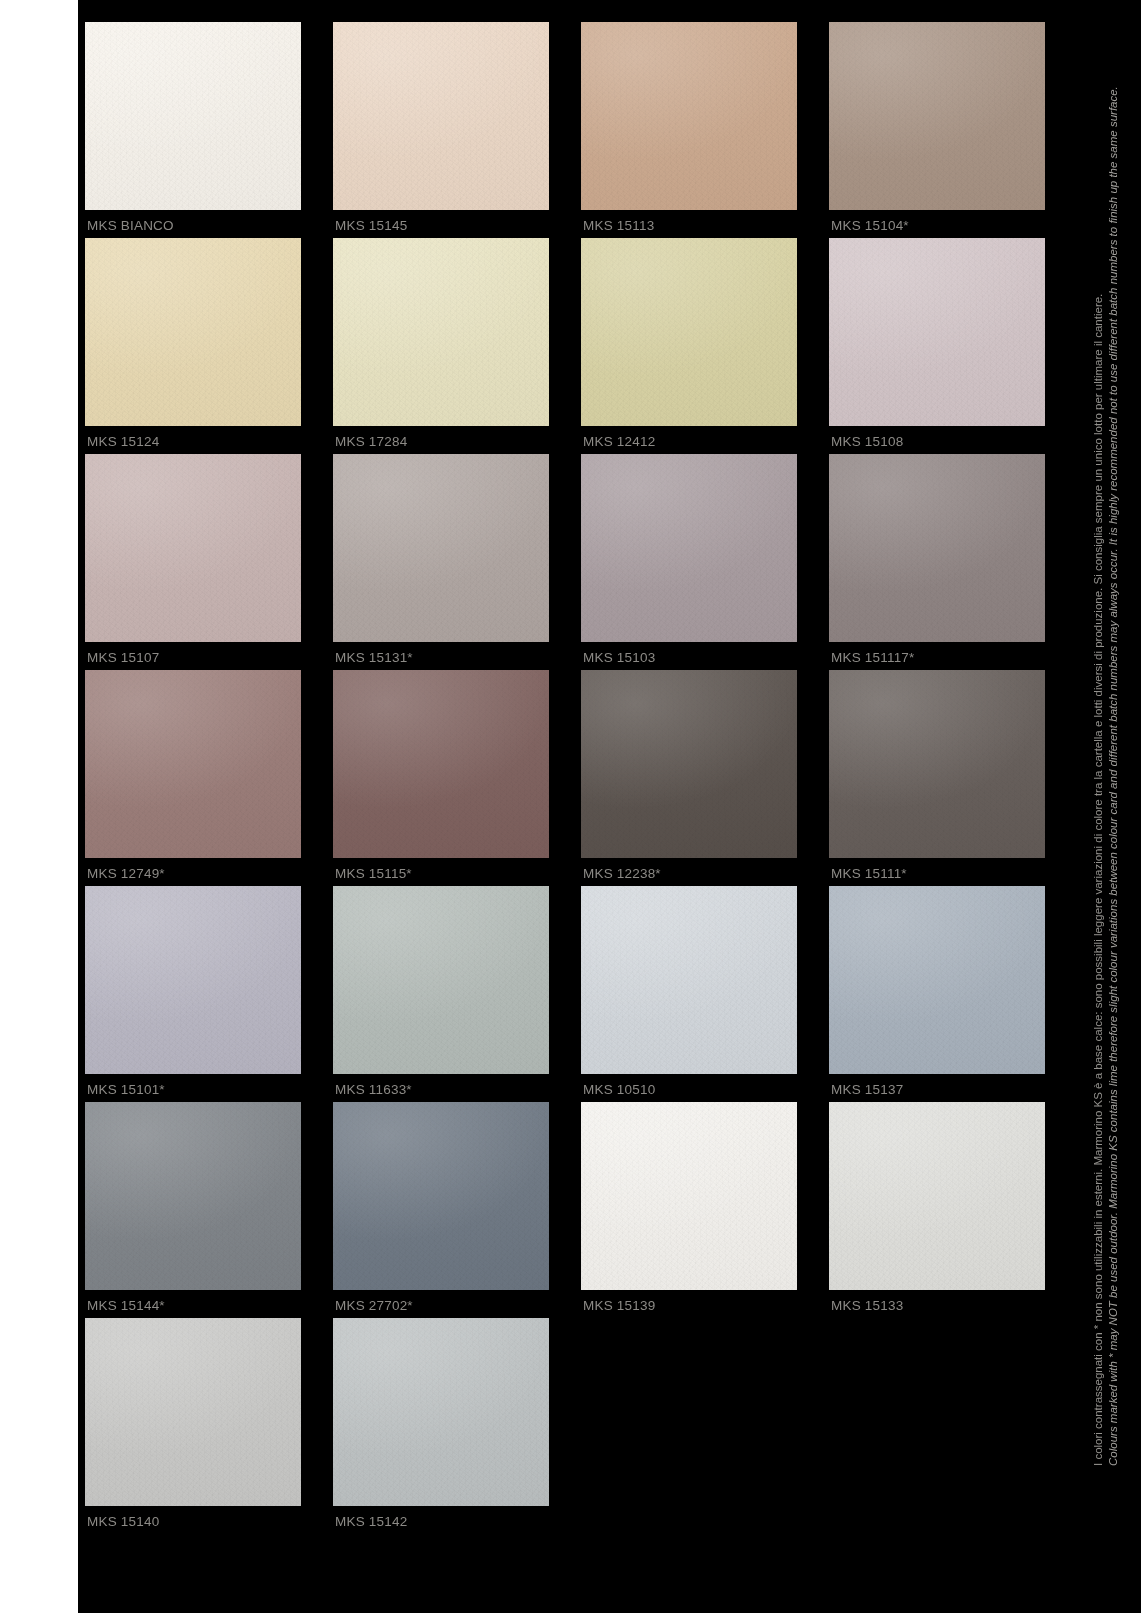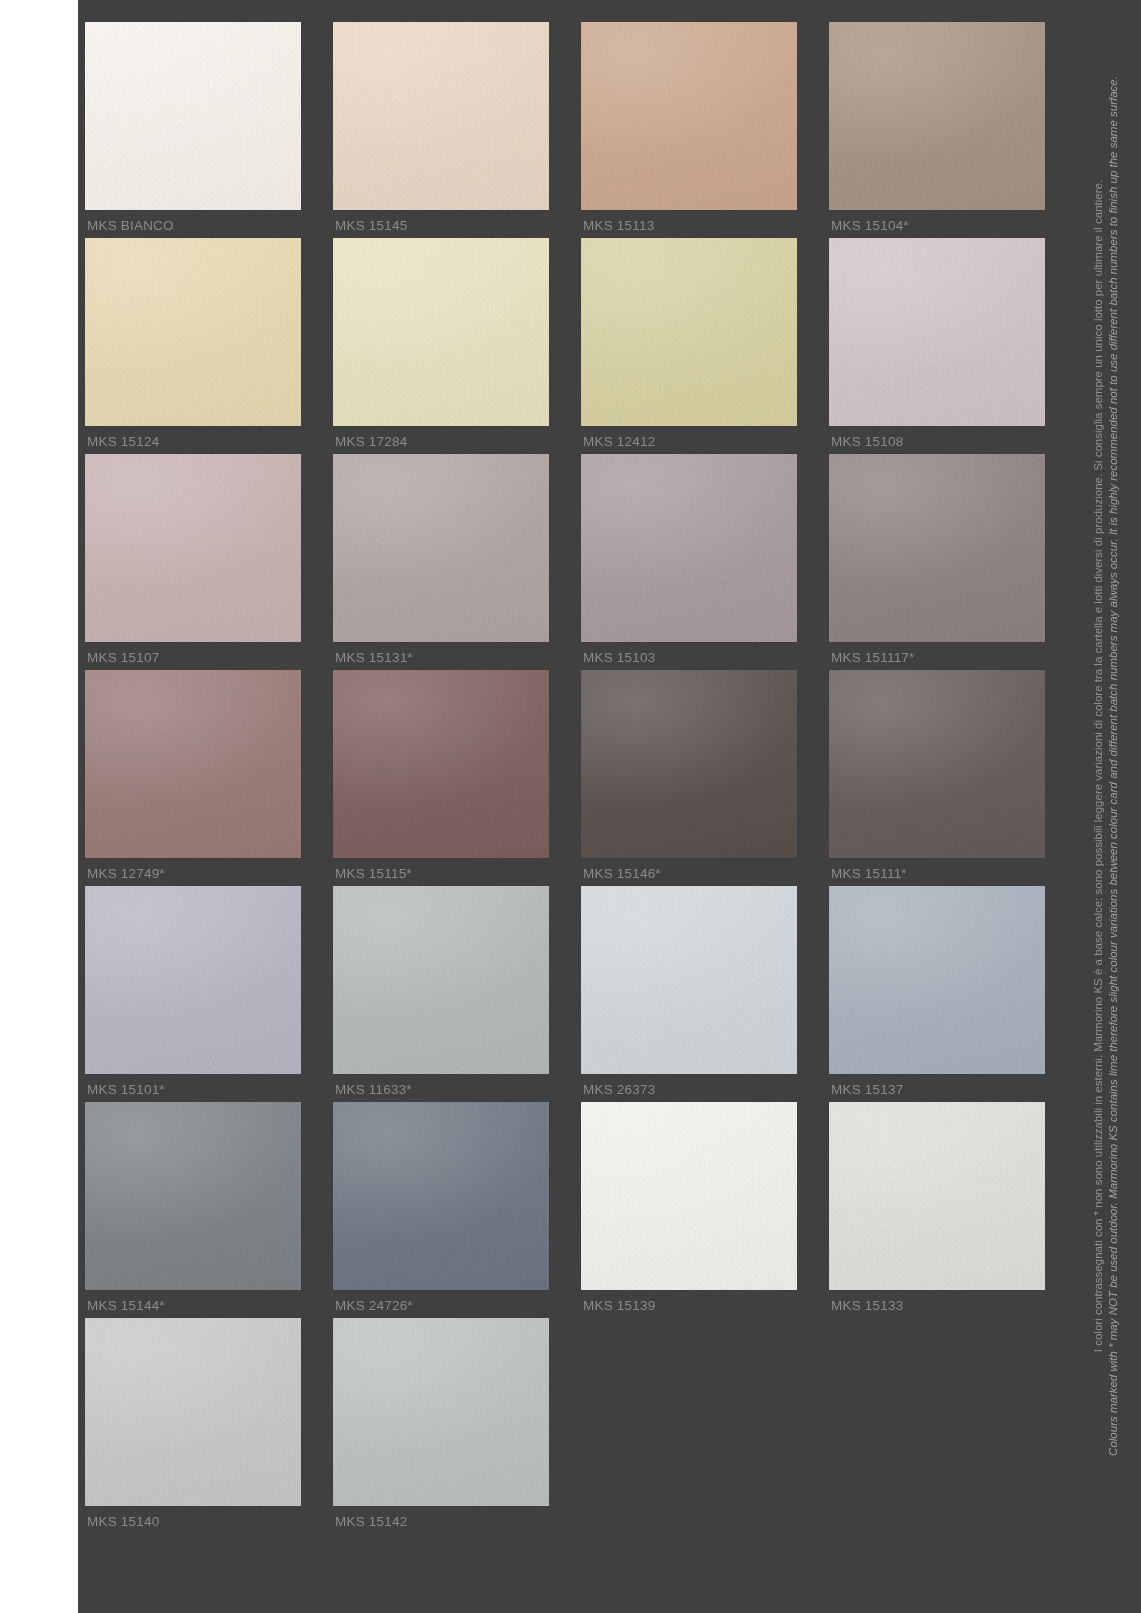--- a/index.html
+++ b/index.html
@@ -11,22 +11,21 @@
     width: 1141px;
     height: 1613px;
     position: relative;
     font-family: "Liberation Sans", sans-serif;
     overflow: hidden;
   }
 
   #page {
     position: absolute;
     inset: 0;
-    background: #404040;
-    text-align: center;
+    background: #000000;
   }
 
   
   #page::before {
     content: "";
     position: absolute;
     left: 0; top: 0; bottom: 0;
     width: 78px;
     background: #ffffff;
     z-index: 5;
@@ -234,21 +233,21 @@
           <div class="grain"></div>
           <div class="sheen"></div>
         </div>
         <div class="label">MKS 15115*</div>
       </div>
       <div class="cell">
         <div class="swatch" style="background: rgb(88, 80, 75);">
           <div class="grain"></div>
           <div class="sheen"></div>
         </div>
-        <div class="label">MKS 15146*</div>
+        <div class="label">MKS 12238*</div>
       </div>
       <div class="cell">
         <div class="swatch" style="background: rgb(100, 92, 88);">
           <div class="grain"></div>
           <div class="sheen"></div>
         </div>
         <div class="label">MKS 15111*</div>
       </div>
       <div class="cell">
         <div class="swatch" style="background: rgb(185, 183, 196);">
@@ -262,42 +261,42 @@
           <div class="grain"></div>
           <div class="sheen"></div>
         </div>
         <div class="label">MKS 11633*</div>
       </div>
       <div class="cell">
         <div class="swatch" style="background: rgb(211, 216, 221);">
           <div class="grain"></div>
           <div class="sheen"></div>
         </div>
-        <div class="label">MKS 26373</div>
+        <div class="label">MKS 10510</div>
       </div>
       <div class="cell">
         <div class="swatch" style="background: rgb(168, 178, 189);">
           <div class="grain"></div>
           <div class="sheen"></div>
         </div>
         <div class="label">MKS 15137</div>
       </div>
       <div class="cell">
         <div class="swatch" style="background: rgb(126, 131, 136);">
           <div class="grain"></div>
           <div class="sheen"></div>
         </div>
         <div class="label">MKS 15144*</div>
       </div>
       <div class="cell">
         <div class="swatch" style="background: rgb(109, 119, 131);">
           <div class="grain"></div>
           <div class="sheen"></div>
         </div>
-        <div class="label">MKS 24726*</div>
+        <div class="label">MKS 27702*</div>
       </div>
       <div class="cell">
         <div class="swatch" style="background: rgb(244, 242, 238);">
           <div class="grain"></div>
           <div class="sheen"></div>
         </div>
         <div class="label">MKS 15139</div>
       </div>
       <div class="cell">
         <div class="swatch" style="background: rgb(224, 224, 220);">

